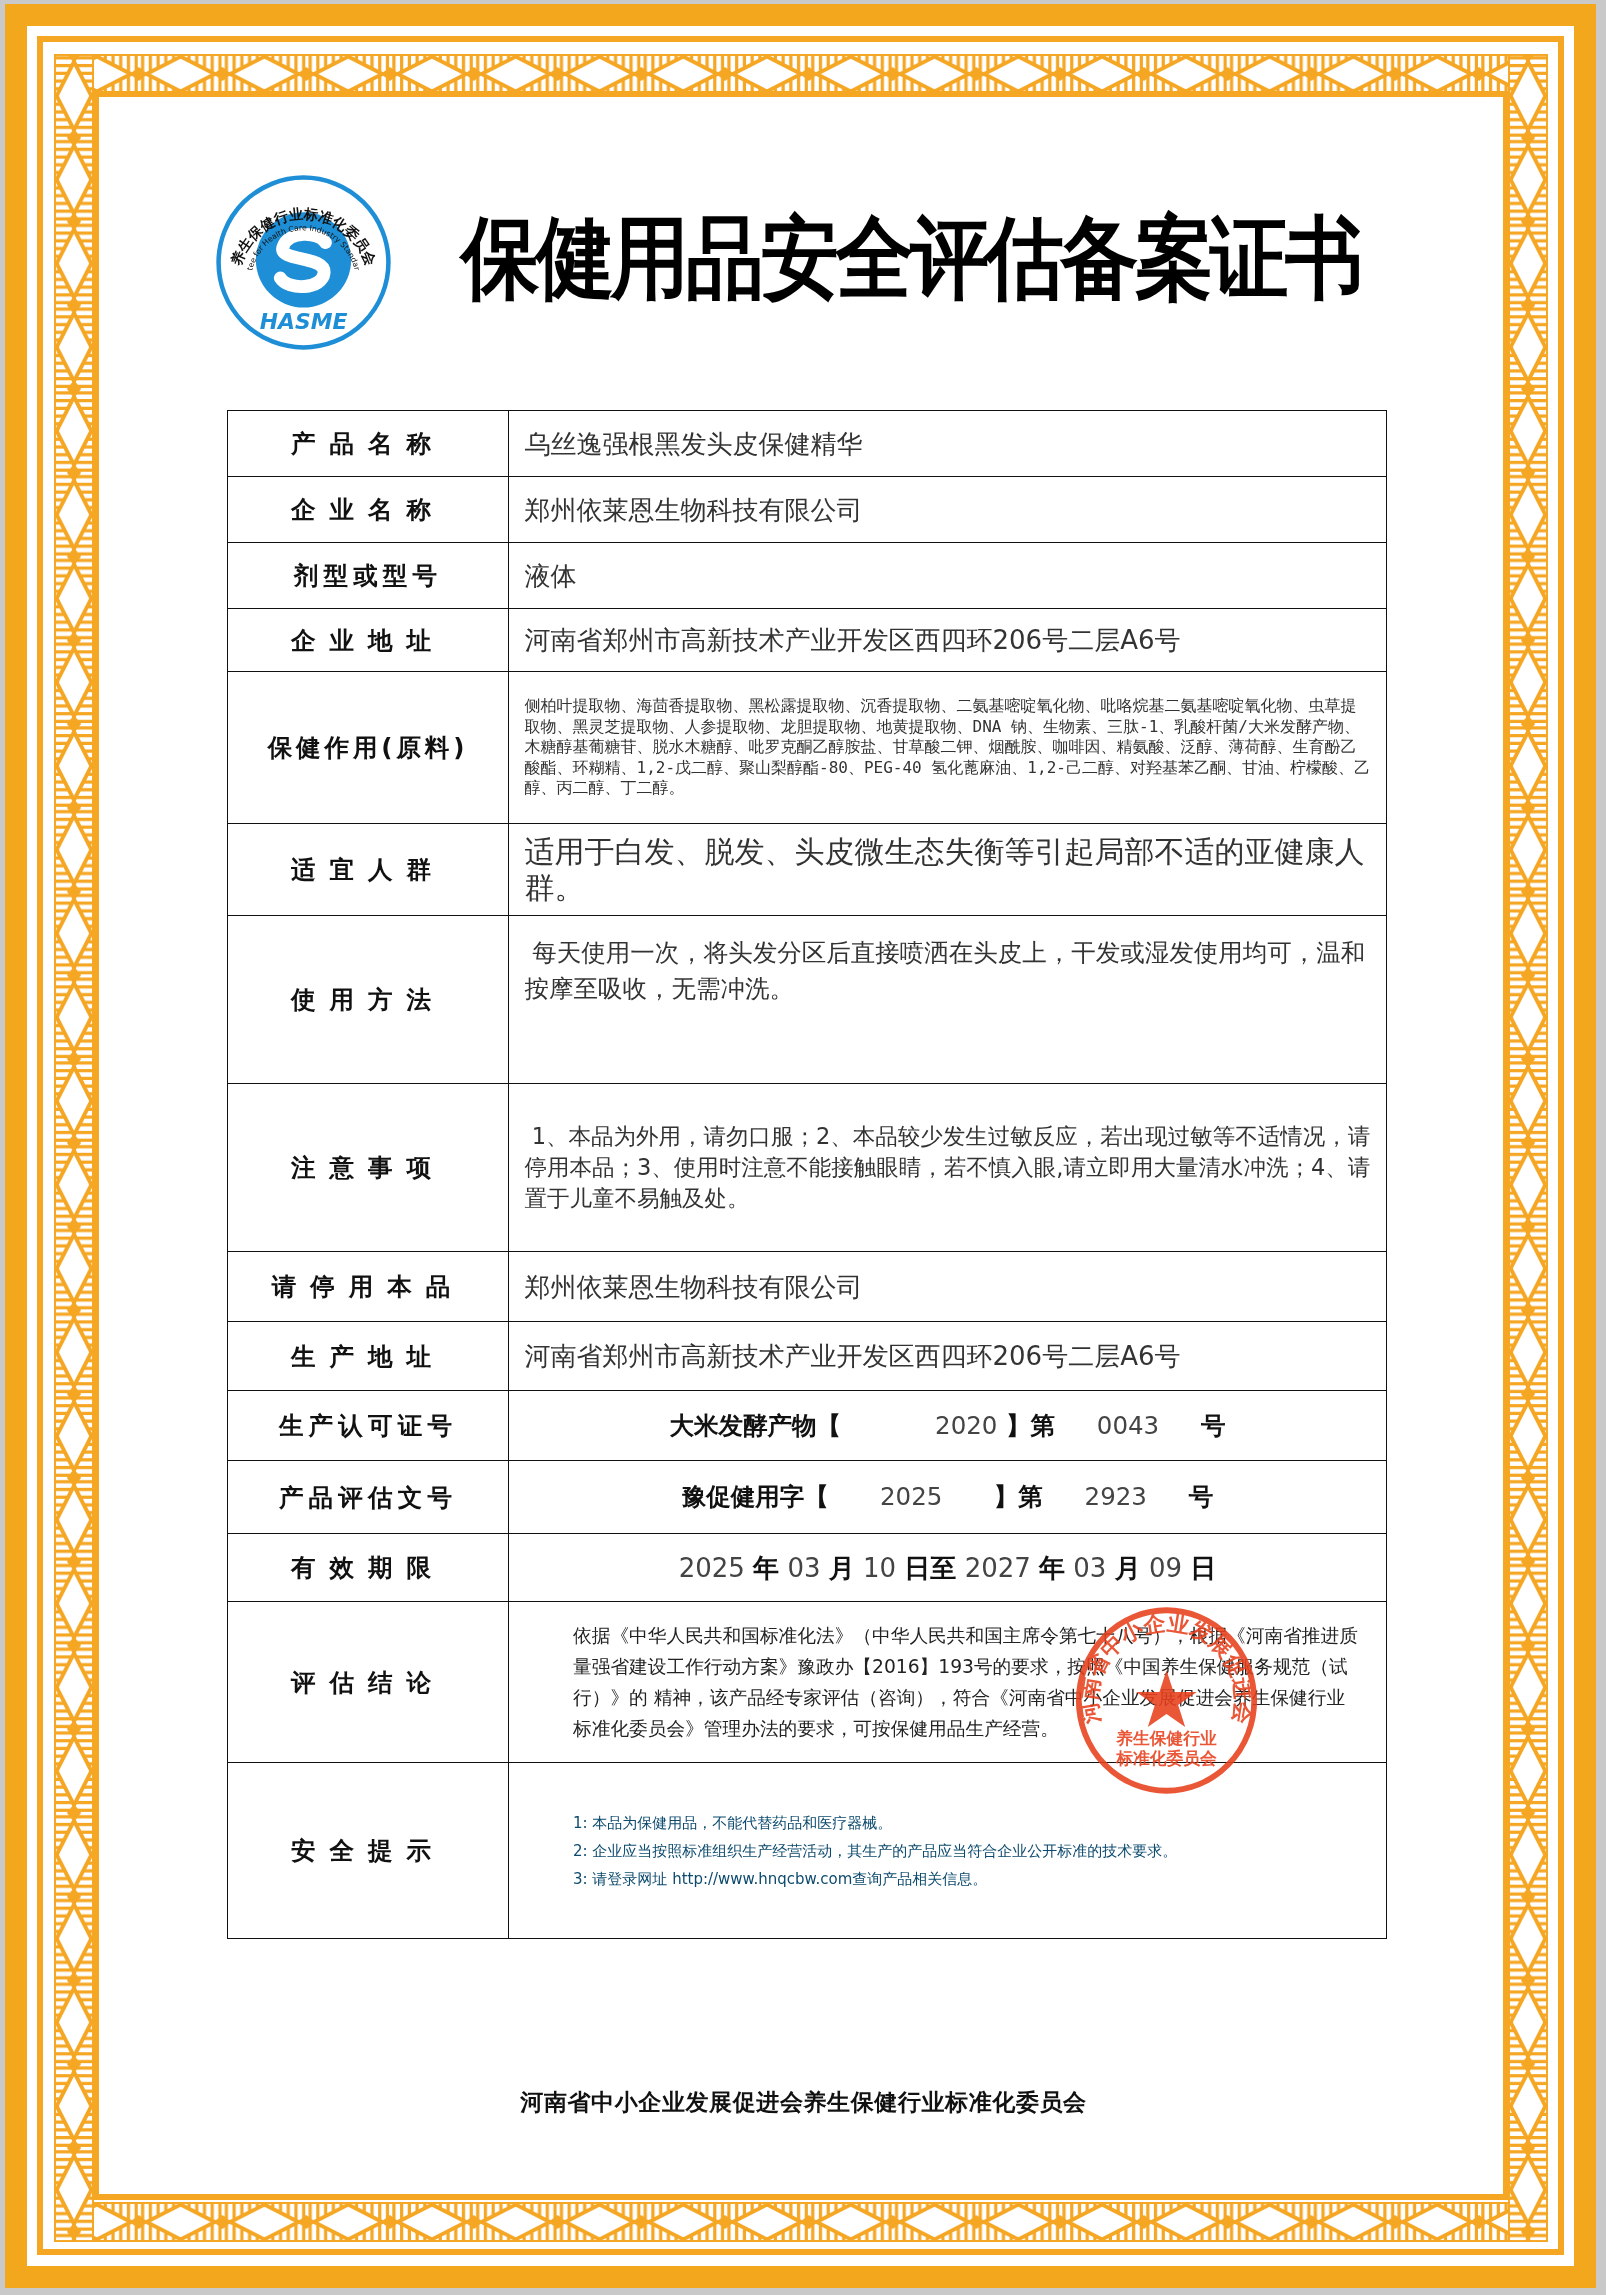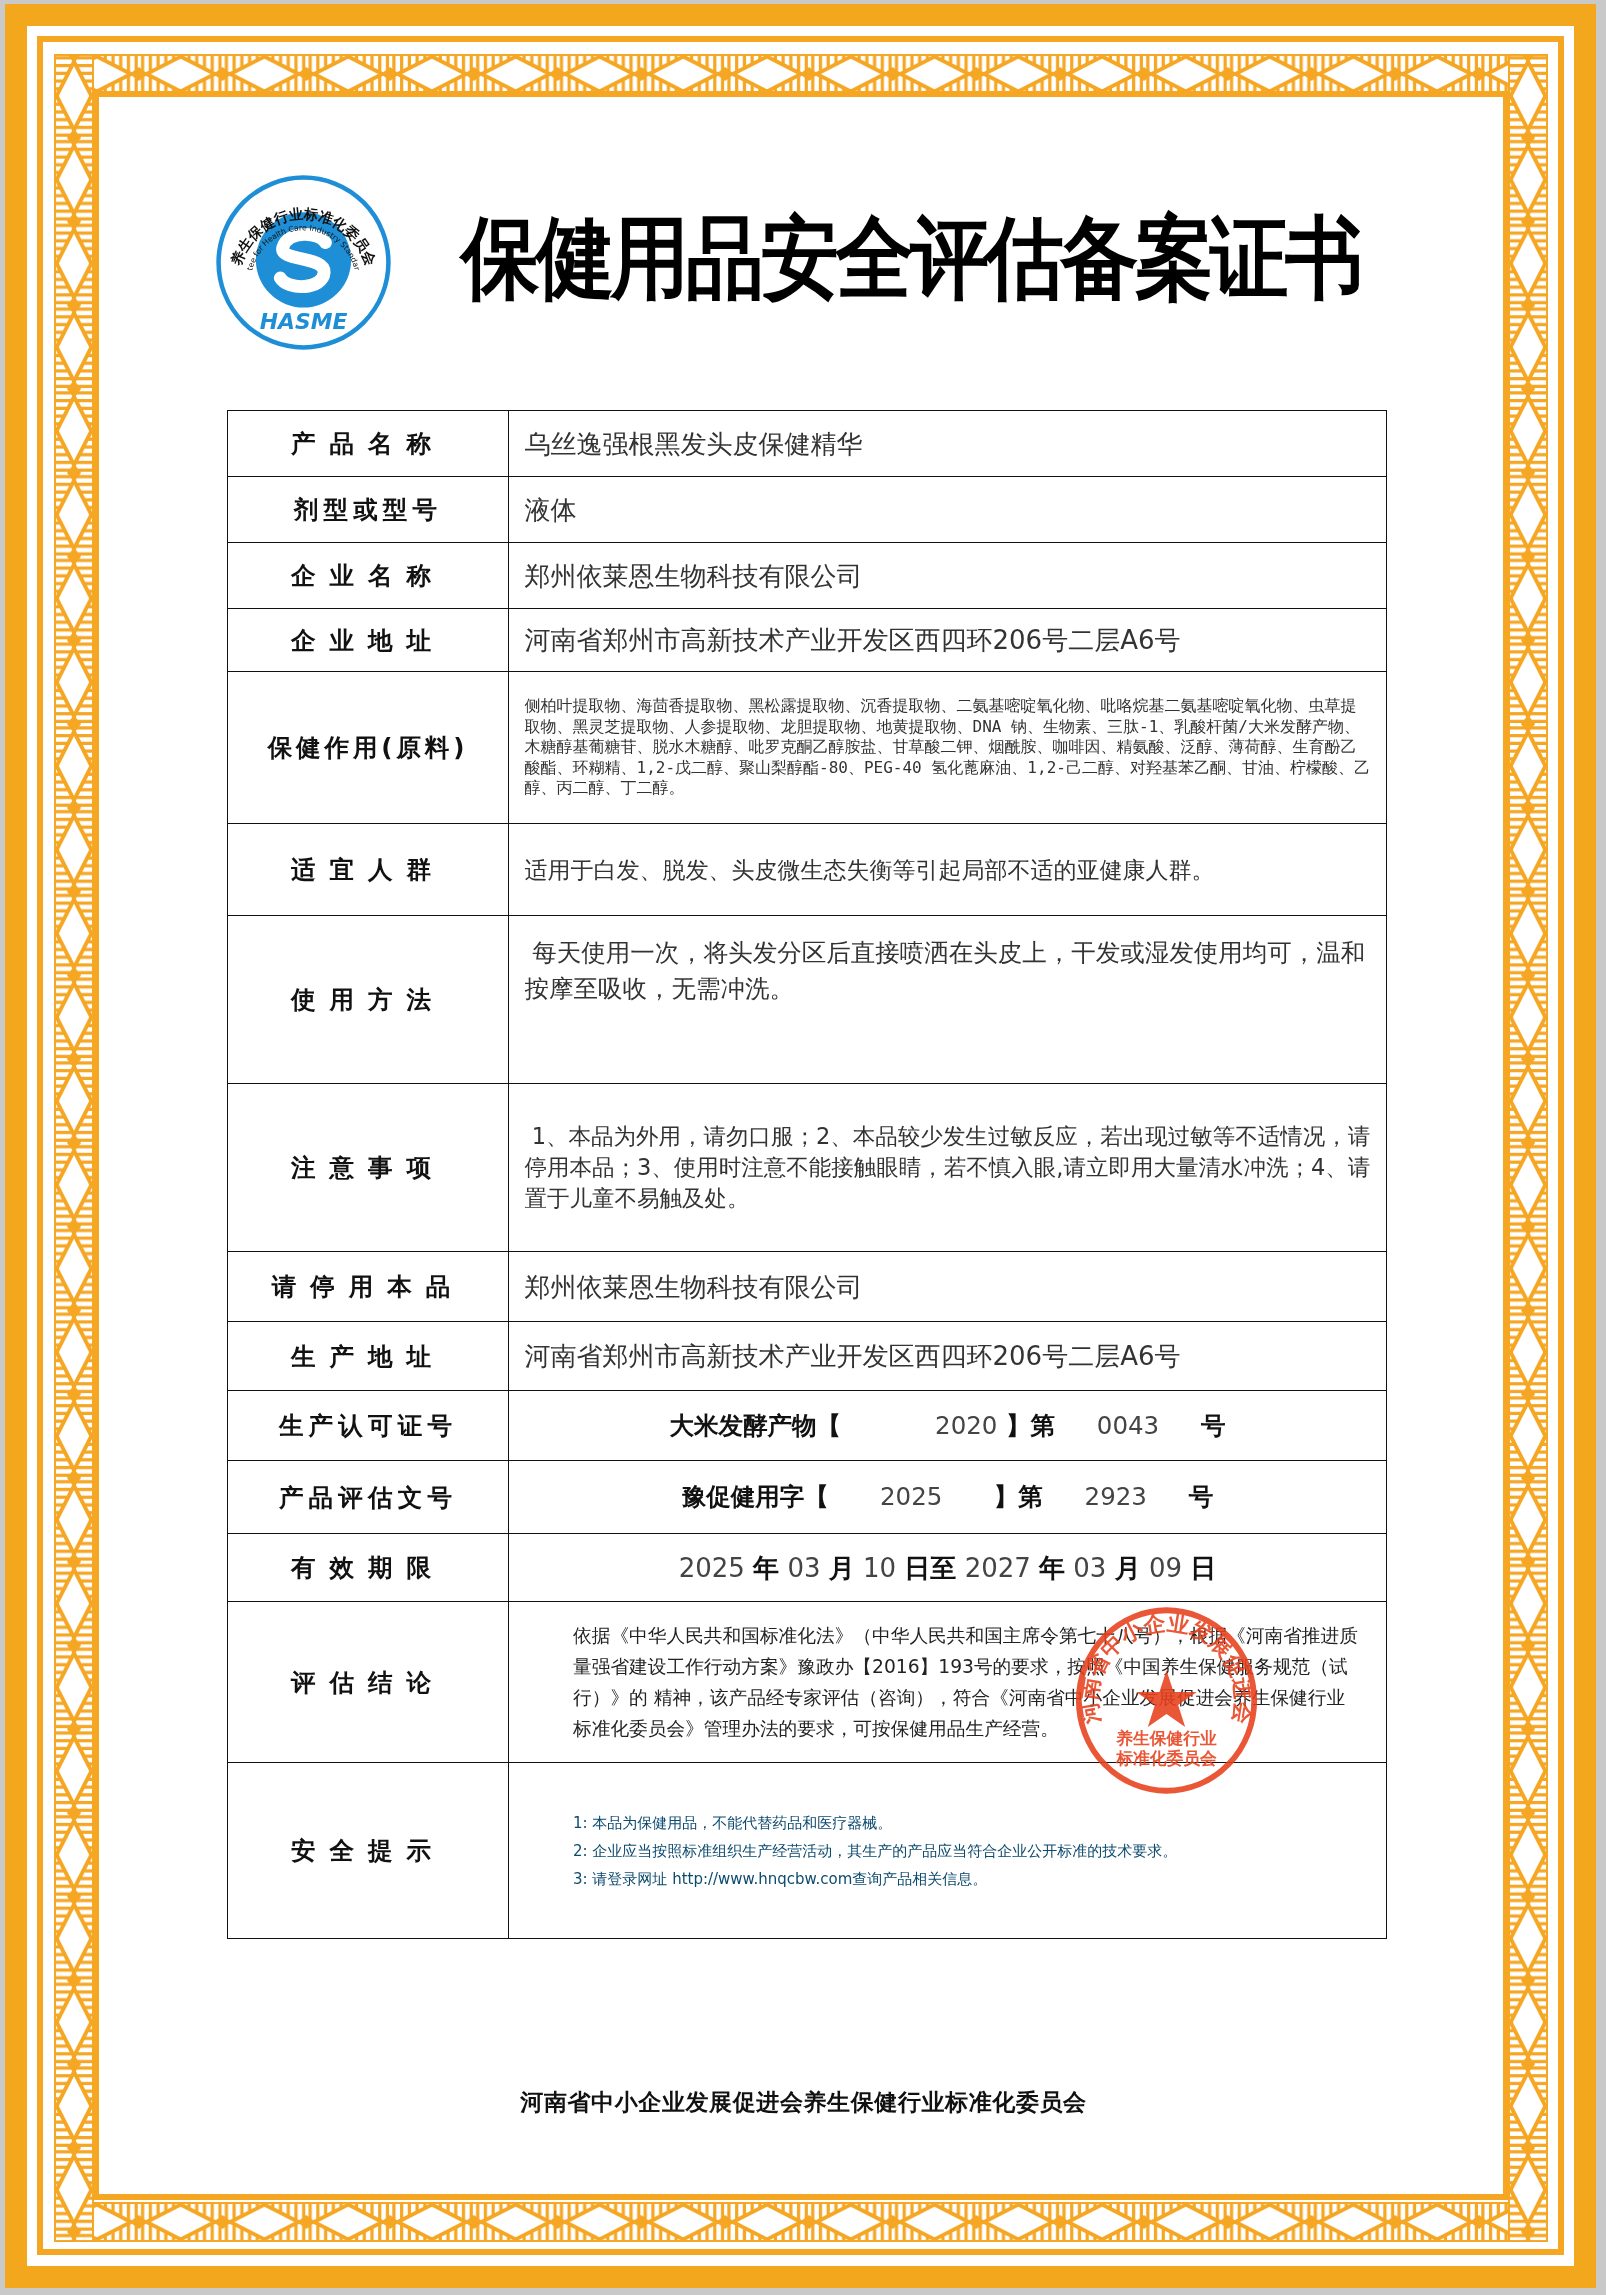--- a/index.html
+++ b/index.html
@@ -185,38 +185,38 @@
 
 <div class="title">保健用品安全评估备案证书</div>
 
 <table class="cert-table">
   <tbody>
       <tr style="height:66px">
     <td class="lbl">产品名称</td>
     <td class="val">乌丝逸强根黑发头皮保健精华</td>
   </tr>
   <tr style="height:66px">
+    <td class="lbl">企业名称</td>
+    <td class="val">郑州依莱恩生物科技有限公司</td>
+  </tr>
+  <tr style="height:66px">
     <td class="lbl tight">剂型或型号</td>
     <td class="val">液体</td>
-  </tr>
-  <tr style="height:66px">
-    <td class="lbl">企业名称</td>
-    <td class="val">郑州依莱恩生物科技有限公司</td>
   </tr>
   <tr style="height:63px">
     <td class="lbl">企业地址</td>
     <td class="val">河南省郑州市高新技术产业开发区西四环206号二层A6号</td>
   </tr>
   <tr style="height:152px">
     <td class="lbl tight" style="letter-spacing:3.9px">保健作用(原料)</td>
     <td class="val small">侧柏叶提取物、海茴香提取物、黑松露提取物、沉香提取物、二氨基嘧啶氧化物、吡咯烷基二氨基嘧啶氧化物、虫草提取物、黑灵芝提取物、人参提取物、龙胆提取物、地黄提取物、DNA 钠、生物素、三肽-1、乳酸杆菌/大米发酵产物、木糖醇基葡糖苷、脱水木糖醇、吡罗克酮乙醇胺盐、甘草酸二钾、烟酰胺、咖啡因、精氨酸、泛醇、薄荷醇、生育酚乙酸酯、环糊精、1,2-戊二醇、聚山梨醇酯-80、PEG-40 氢化蓖麻油、1,2-己二醇、对羟基苯乙酮、甘油、柠檬酸、乙醇、丙二醇、丁二醇。</td>
   </tr>
   <tr style="height:92px">
     <td class="lbl">适宜人群</td>
-    <td class="val" style="font-size:23px">适用于白发、脱发、头皮微生态失衡等引起局部不适的亚健康人群。</td>
+    <td class="val" style="font-size:30px">适用于白发、脱发、头皮微生态失衡等引起局部不适的亚健康人群。</td>
   </tr>
   <tr style="height:168px">
     <td class="lbl">使用方法</td>
     <td class="val para" style="vertical-align:top;padding-top:19.3px !important;white-space:pre-wrap"> 每天使用一次，将头发分区后直接喷洒在头皮上，干发或湿发使用均可，温和按摩至吸收，无需冲洗。</td>
   </tr>
   <tr style="height:168px">
     <td class="lbl">注意事项</td>
     <td class="val para" style="font-size:22.5px;line-height:31px;white-space:pre-wrap"> 1、本品为外用，请勿口服；2、本品较少发生过敏反应，若出现过敏等不适情况，请停用本品；3、使用时注意不能接触眼睛，若不慎入眼,请立即用大量清水冲洗；4、请置于儿童不易触及处。</td>
   </tr>
   <tr style="height:70px">

